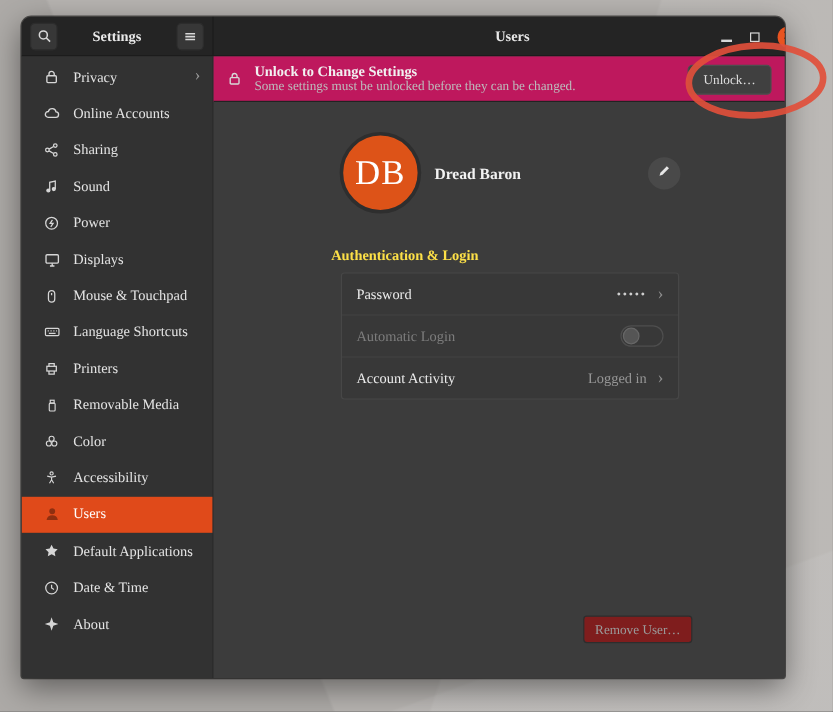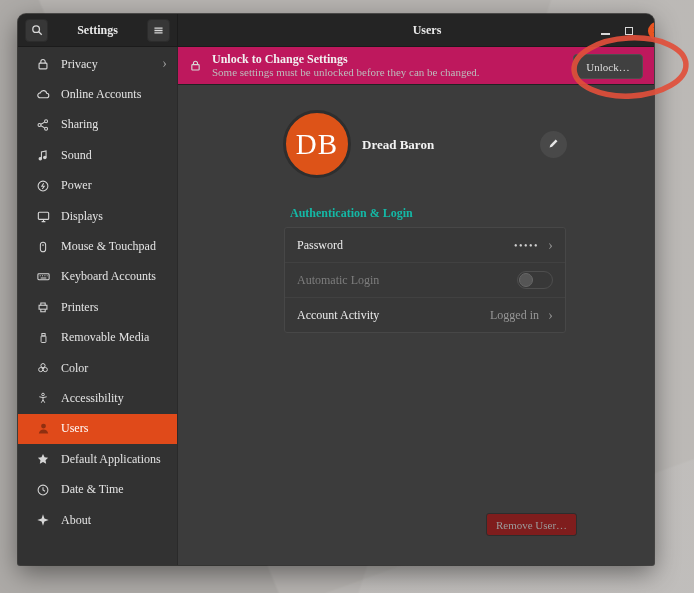--- a/index.html
+++ b/index.html
@@ -60,21 +60,21 @@
     color:#dedede;font-size:11px;display:flex;align-items:center;justify-content:center;box-sizing:border-box;}
 
   .avatar{position:absolute;left:105px;top:63px;width:68px;height:68px;border-radius:50%;
     background:#DD5318;border:3px solid #2e2e2e;box-sizing:border-box;
     display:flex;align-items:center;justify-content:center;}
   .avatar-initials{color:#ffffff;font-size:29px;letter-spacing:1px;font-weight:400;}
   .user-name{position:absolute;left:184px;top:90px;font-size:13px;font-weight:700;color:#f2f2f2;}
   .edit-btn{position:absolute;left:362px;top:84px;width:27px;height:27px;border-radius:50%;background:#494949;
     display:flex;align-items:center;justify-content:center;}
 
-  .section-title{position:absolute;left:112px;top:159px;font-size:12px;font-weight:700;color:#14b8a6;}
+  .section-title{position:absolute;left:98px;top:159px;font-size:12px;font-weight:700;color:#fde047;}
 
   .auth-card{position:absolute;left:106px;top:180px;width:282px;background:#383838;border:1px solid #474747;border-radius:3px;box-sizing:border-box;}
   .card-row{height:34px;display:flex;align-items:center;justify-content:space-between;padding:0 12px;border-bottom:1px solid #414141;}
   .card-row:last-child{border-bottom:none;}
   .row-label{font-size:12px;color:#ececec;}
   .card-row.disabled .row-label{color:#7d7d7d;}
   .row-right{display:flex;align-items:center;gap:9px;}
   .row-value{font-size:12px;color:#969696;}
   .row-value.dots{font-size:10px;letter-spacing:1.5px;color:#cfcfcf;}
   .row-chev{color:#8d8d8d;font-size:15px;line-height:1;}
@@ -210,21 +210,21 @@
         </div>
         <div class="sb-item">
           <span class="sb-icon">
             <svg width="15" height="15" viewBox="0 0 16 16">
               <g fill="none" stroke="#d6d6d6" stroke-width="1.1">
                 <rect x="2" y="5" width="12" height="6.5" rx="1"></rect>
                 <path d="M4 7.2h1M6.5 7.2h1M9 7.2h1M11.5 7.2h.8M5 9.5h6"></path>
               </g>
             </svg>
           </span>
-          <span class="sb-label">Keyboard Accounts</span>
+          <span class="sb-label">Language Shortcuts</span>
         </div>
         <div class="sb-item">
           <span class="sb-icon">
             <svg width="14" height="14" viewBox="0 0 16 16">
               <g fill="none" stroke="#d6d6d6" stroke-width="1.2">
                 <rect x="3.5" y="6" width="9" height="4.5"></rect>
                 <path d="M5.5 6V3.5h5V6M5.5 10.5v3h5v-3"></path>
               </g>
             </svg>
           </span>

